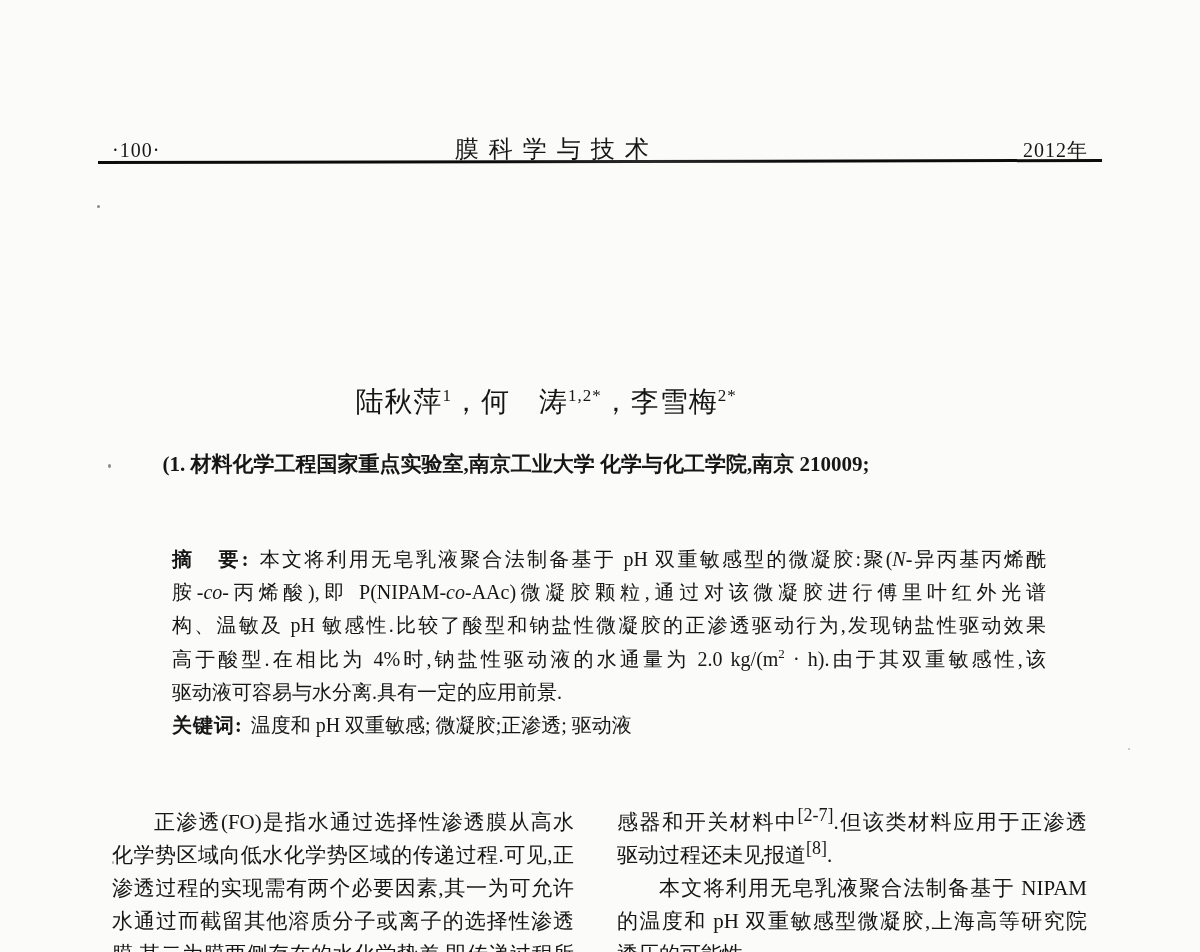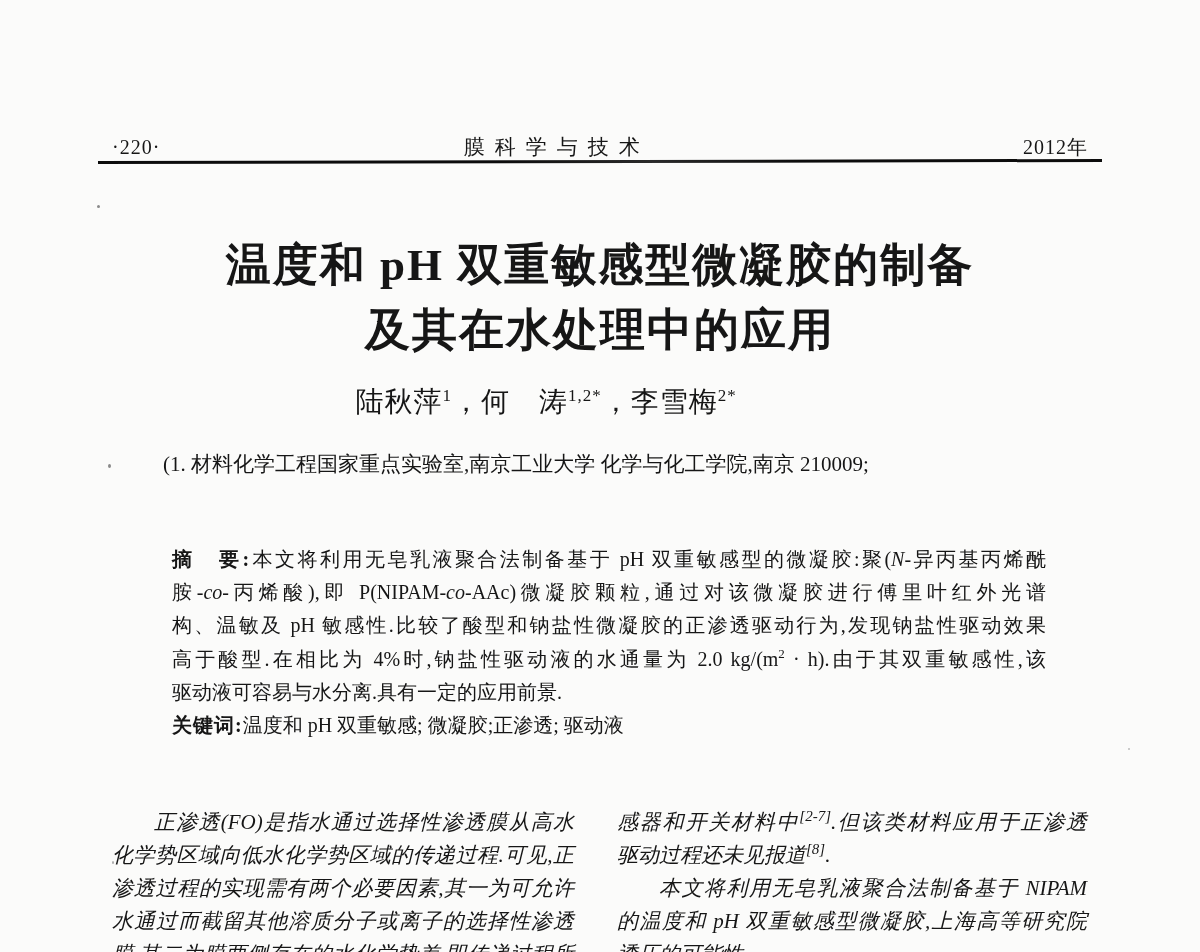--- a/index.html
+++ b/index.html
@@ -12,21 +12,21 @@
     font-family:"Liberation Serif","DejaVu Serif",serif;
   }
   .page { position:absolute; inset:0; overflow:hidden; }
 
   
   .running-head {
     position:absolute; top:133px; left:112px; width:976px;
     display:flex; justify-content:space-between; align-items:baseline;
     font-size:20px; letter-spacing:1px;
   }
-  .journal { position:relative; left:-35px; letter-spacing:10px; font-size:21px; }
+  .journal { position:relative; left:-35px; letter-spacing:10px; font-size:24px; }
   .rule {
     position:absolute; top:160px; left:98px; width:1004px; height:3px;
     background:linear-gradient(90deg,#0c0c0c 0 40%,#2a2a2a 55%,#0c0c0c 70% 100%);
     transform:rotate(-0.12deg);
   }
 
   
   .title {
     position:absolute; top:233px; left:0; width:1200px;
     text-align:center; font-size:45px; font-weight:700;
@@ -36,66 +36,62 @@
   
   .authors {
     position:absolute; top:383px; left:0; width:1092px;
     text-align:center; font-size:28px; letter-spacing:1px;
   }
   .authors sup { font-size:17px; line-height:0; }
 
   
   .affiliations {
     position:absolute; top:446px; left:0; width:1032px;
-    text-align:center; font-size:21px; line-height:36px;
+    text-align:center; font-size:21px; line-height:36px;font-weight:bold;
   }
 
   
   .abstract {
     position:absolute; top:543px; left:172px; width:874px;
     font-size:20px; line-height:33.2px;
   }
   .abstract .line { text-align:justify; }
   .abstract .line.fill { text-align-last:justify; }
-  .abstract b.label { margin-right:0; letter-spacing:1px; }
+  .abstract b.label { margin-right:8px; letter-spacing:1px; }
   .abstract sup { font-size:13px; line-height:0; }
   .abstract i { font-style:italic; font-family:"Liberation Serif",serif; }
 
   
   .col { position:absolute; top:806px; font-size:21px; line-height:33px; }
   .col.left  { left:112px; width:462px; }
   .col.right { left:617px; width:470px; }
-  .col .line { text-align:justify;font-style:italic; }
+  .col .line { text-align:justify; }
   .col .line.fill { text-align-last:justify; }
   .indent { text-indent:2em; }
-  .col sup { font-size:15px; line-height:0; }
+  .col sup { font-size:18px; line-height:0; }
 
   
   .speck { position:absolute; background:#8a8a8a; border-radius:50%; }
   .speck.s1 { left:97px;  top:205px; width:3px; height:3px; }
   .speck.s2 { left:108px; top:464px; width:3px; height:4px; }
   .speck.s3 { left:112px; top:861px; width:2px; height:3px; background:#aaa; }
   .speck.s4 { left:1128px; top:748px; width:2px; height:2px; background:#bbb; }
 </style>
 </head>
 <body>
 
 <div class="page">
 
   <div class="running-head">
-    <span>·220·</span>
+    <span>·100·</span>
     <span class="journal">膜科学与技术</span>
     <span>2012年</span>
   </div>
   <div class="rule"></div>
 
-  <h1 class="title">
-    <div>温度和 pH 双重敏感型微凝胶的制备</div>
-    <div>及其在水处理中的应用</div>
-  </h1>
 
   <div class="authors">
     <span>陆秋萍</span><sup>1</sup><span>，何　涛</span><sup>1,2*</sup><span>，李雪梅</span><sup>2*</sup>
   </div>
 
   <div class="affiliations">
     <div>(1. 材料化学工程国家重点实验室,南京工业大学 化学与化工学院,南京 210009;</div>
   </div>
 
   <div class="abstract">

